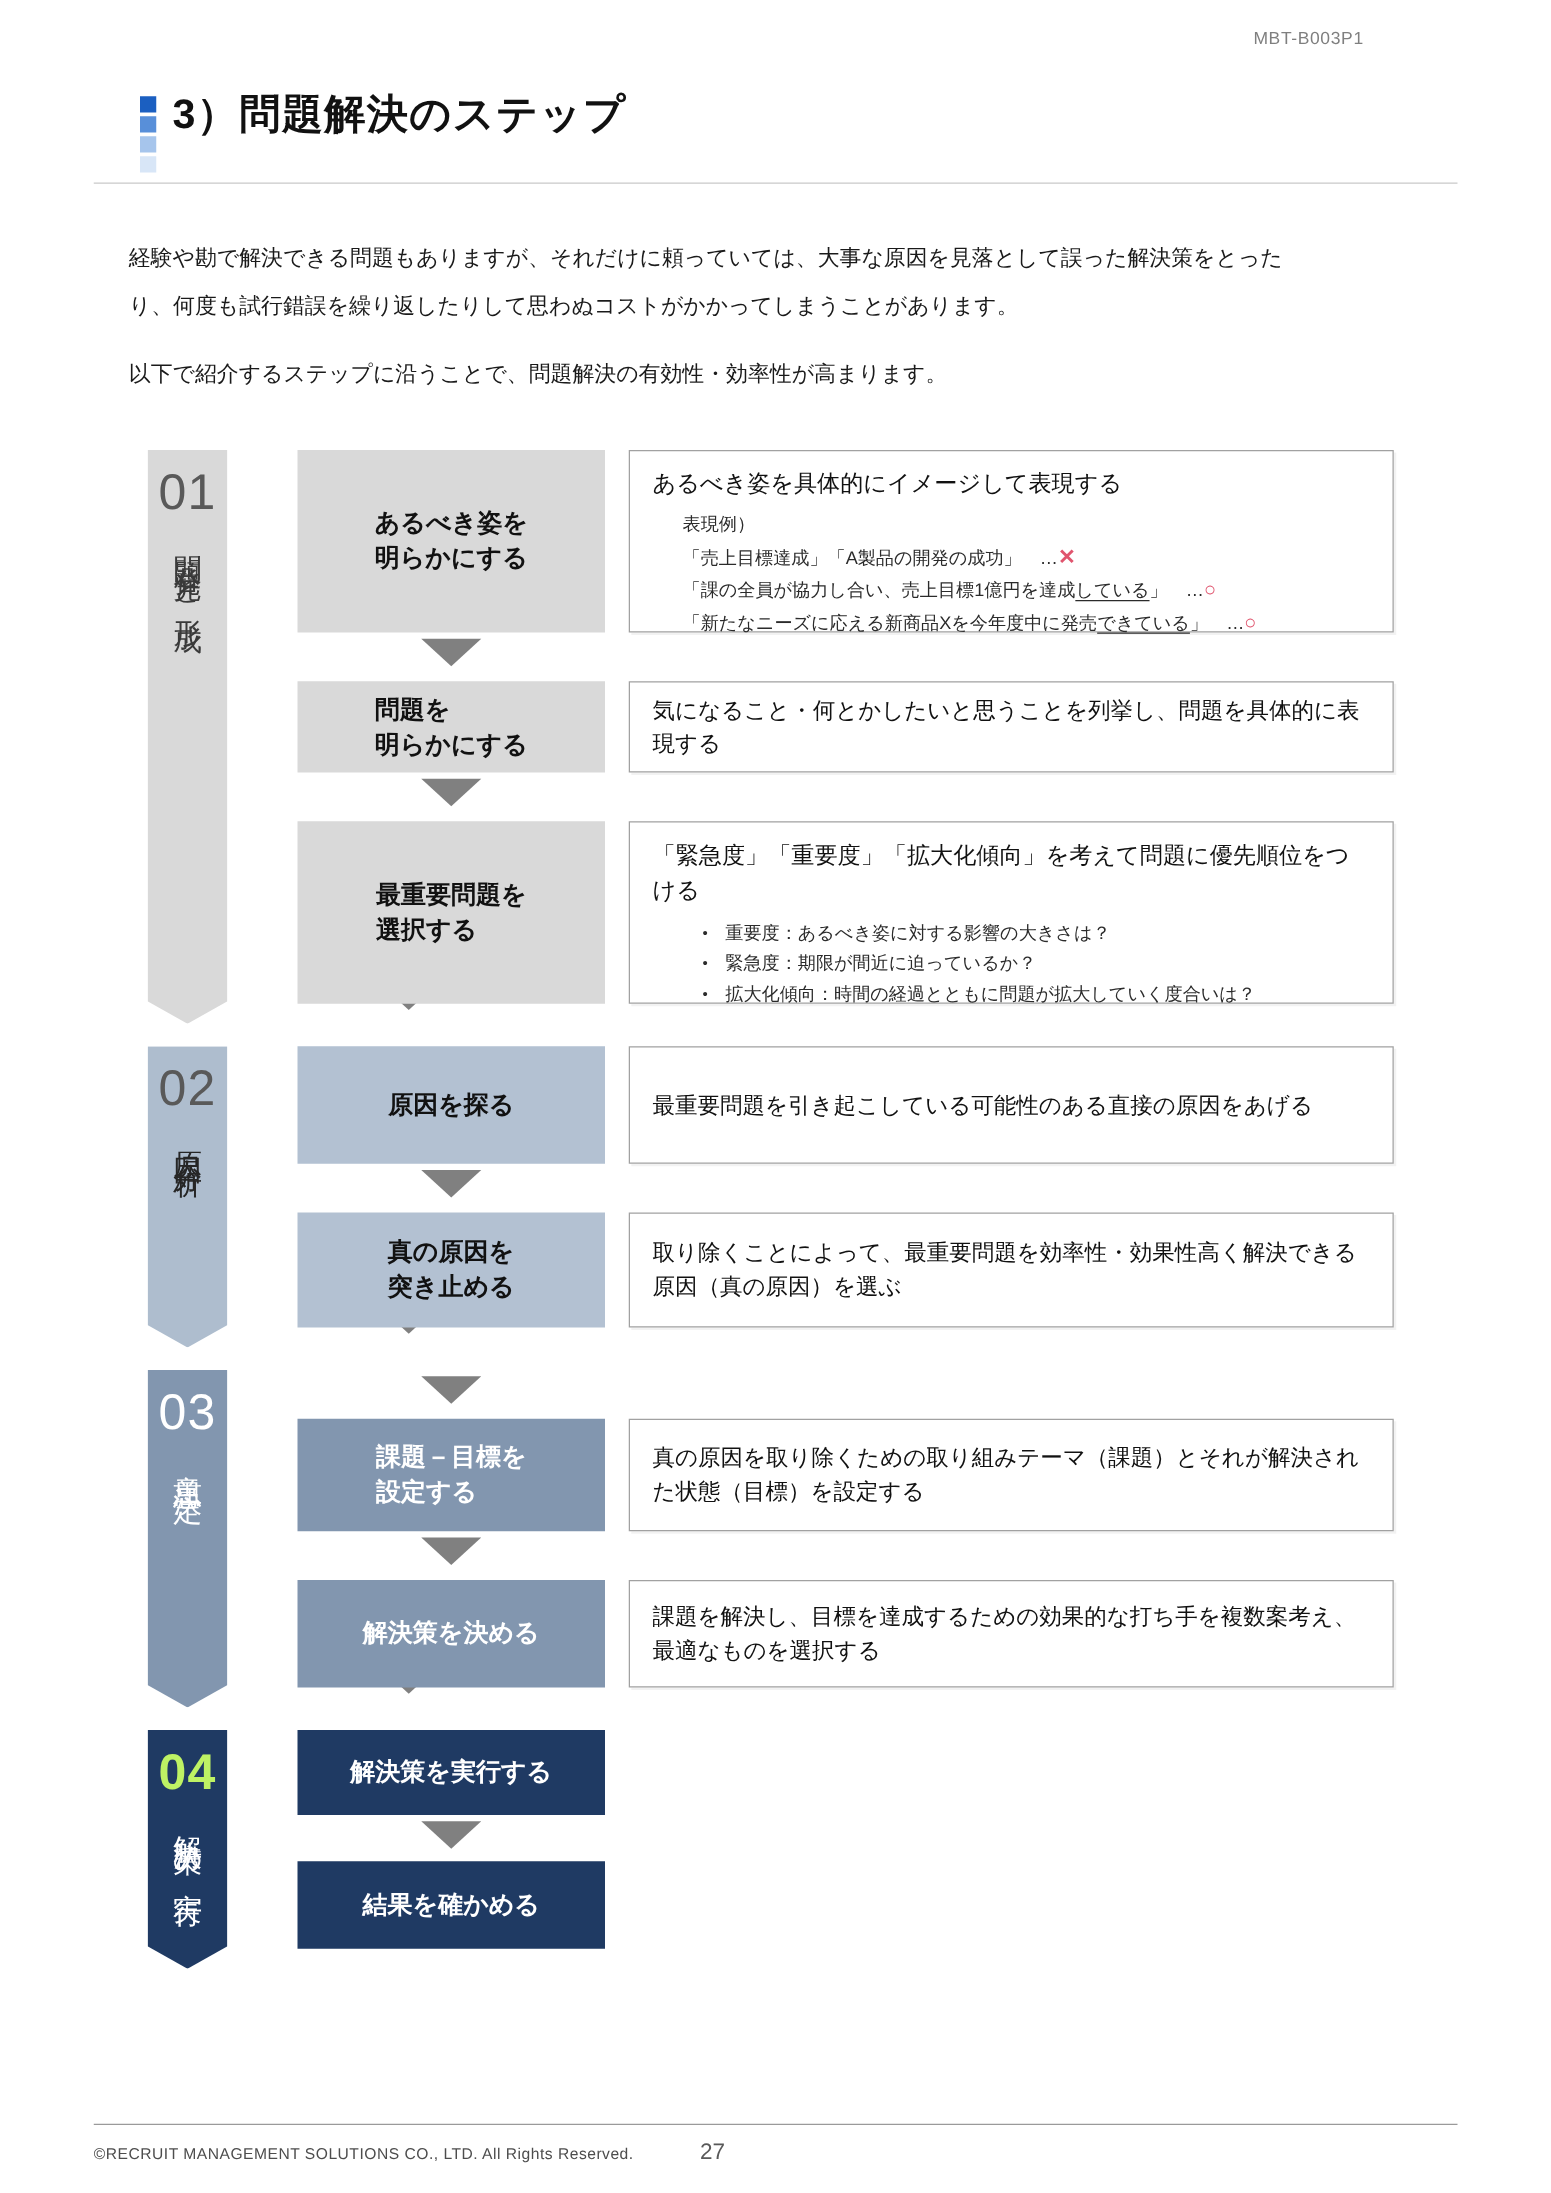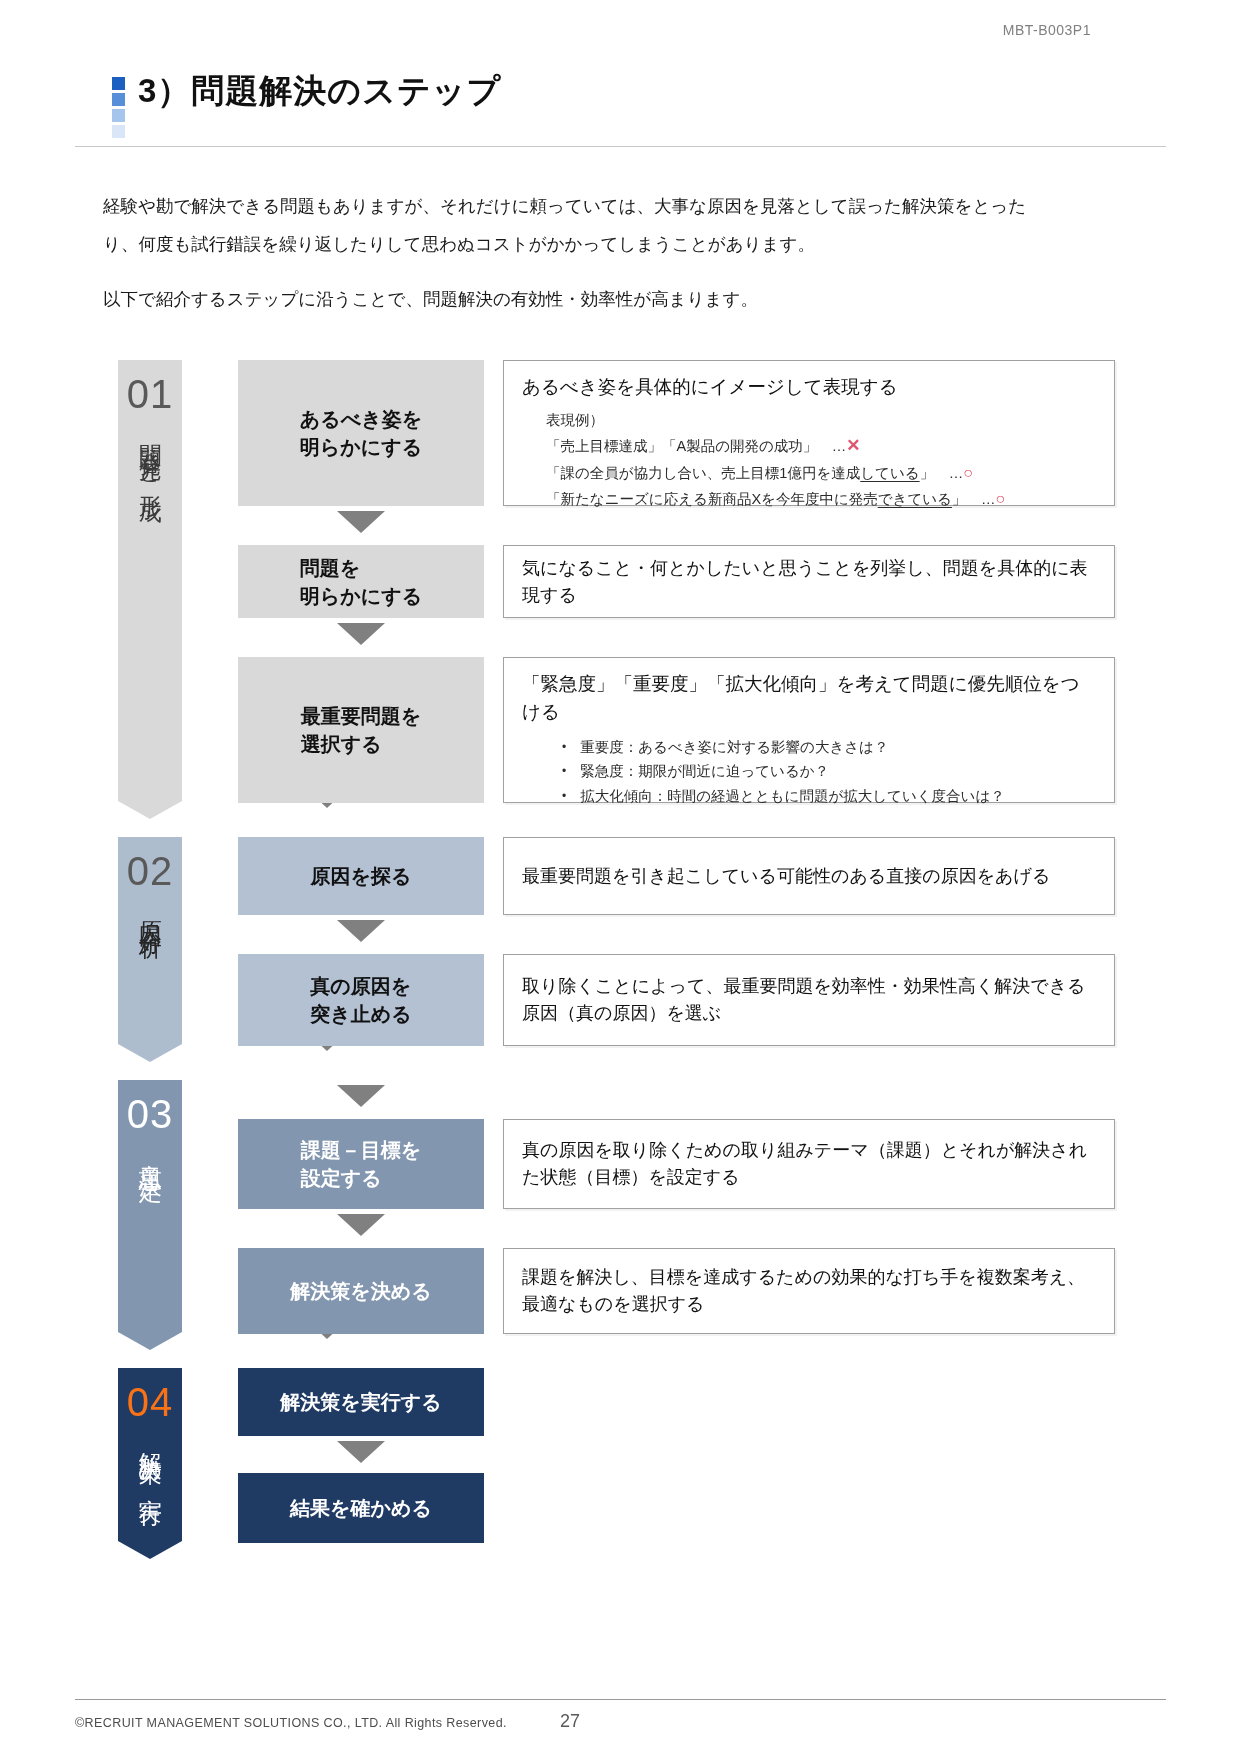--- a/index.html
+++ b/index.html
@@ -27,21 +27,21 @@
     position:absolute; left:0; top:0; width:64px; height:calc(100% + 16px);
     clip-path: polygon(0 0, 100% 0, 100% calc(100% - 18px), 50% 100%, 0 calc(100% - 18px));
     display:flex; flex-direction:column; align-items:center; box-sizing:border-box;
   }
   .phase-num { font-size:40px; font-weight:300; letter-spacing:1px; margin-top:12px; line-height:1.1; }
   .phase-label { writing-mode:vertical-rl; font-size:23px; letter-spacing:5px; margin-top:10px; line-height:1.1; }
 
   .s1 .phase { background:#d9d9d9; } .s1 .phase-num{color:#595959;} .s1 .phase-label{color:#3a3a3a;}
   .s2 .phase { background:#aebdce; } .s2 .phase-num{color:#595959;} .s2 .phase-label{color:#262626;}
   .s3 .phase { background:#8296af; } .s3 .phase-num{color:#ffffff;} .s3 .phase-label{color:#ffffff;}
-  .s4 .phase { background:#1f3a63; } .s4 .phase-num{color:#f97316;} .s4 .phase-label{color:#ffffff;}
+  .s4 .phase { background:#1f3a63; } .s4 .phase-num{color:#bef264;font-weight:bold;} .s4 .phase-label{color:#ffffff;}
 
   .row { display:flex; gap:19px; }
   .step {
     width:246px; flex:0 0 246px; display:flex; align-items:center; justify-content:center;
     text-align:left; font-size:20px; font-weight:700; white-space:pre-line; line-height:1.4; box-sizing:border-box;
   }
   .s1 .step { background:#d9d9d9; color:#111; }
   .s2 .step { background:#b3c1d2; color:#111; }
   .s3 .step { background:#8296af; color:#fff; }
   .s4 .step { background:#1f3a63; color:#fff; }
@@ -139,21 +139,21 @@
       </div>
     </div>
 
     <div class="gap-row"><span class="tri"></span></div>
 
     <div class="section s2">
       <div class="phase">
         <div class="phase-num">02</div>
         <div class="phase-label">原因分析</div>
       </div>
-      <div class="row" style="height:78px">
+      <div class="row" style="height:94px">
         <div class="step">原因を探る</div>
         <div class="cbox">最重要問題を引き起こしている可能性のある直接の原因をあげる</div>
       </div>
       <div class="arrow-row">
           <span class="tri"></span>
         </div>
       <div class="row" style="height:92px">
         <div class="step">真の原因を
 突き止める</div>
         <div class="cbox">取り除くことによって、最重要問題を効率性・効果性高く解決できる原因（真の原因）を選ぶ</div>

